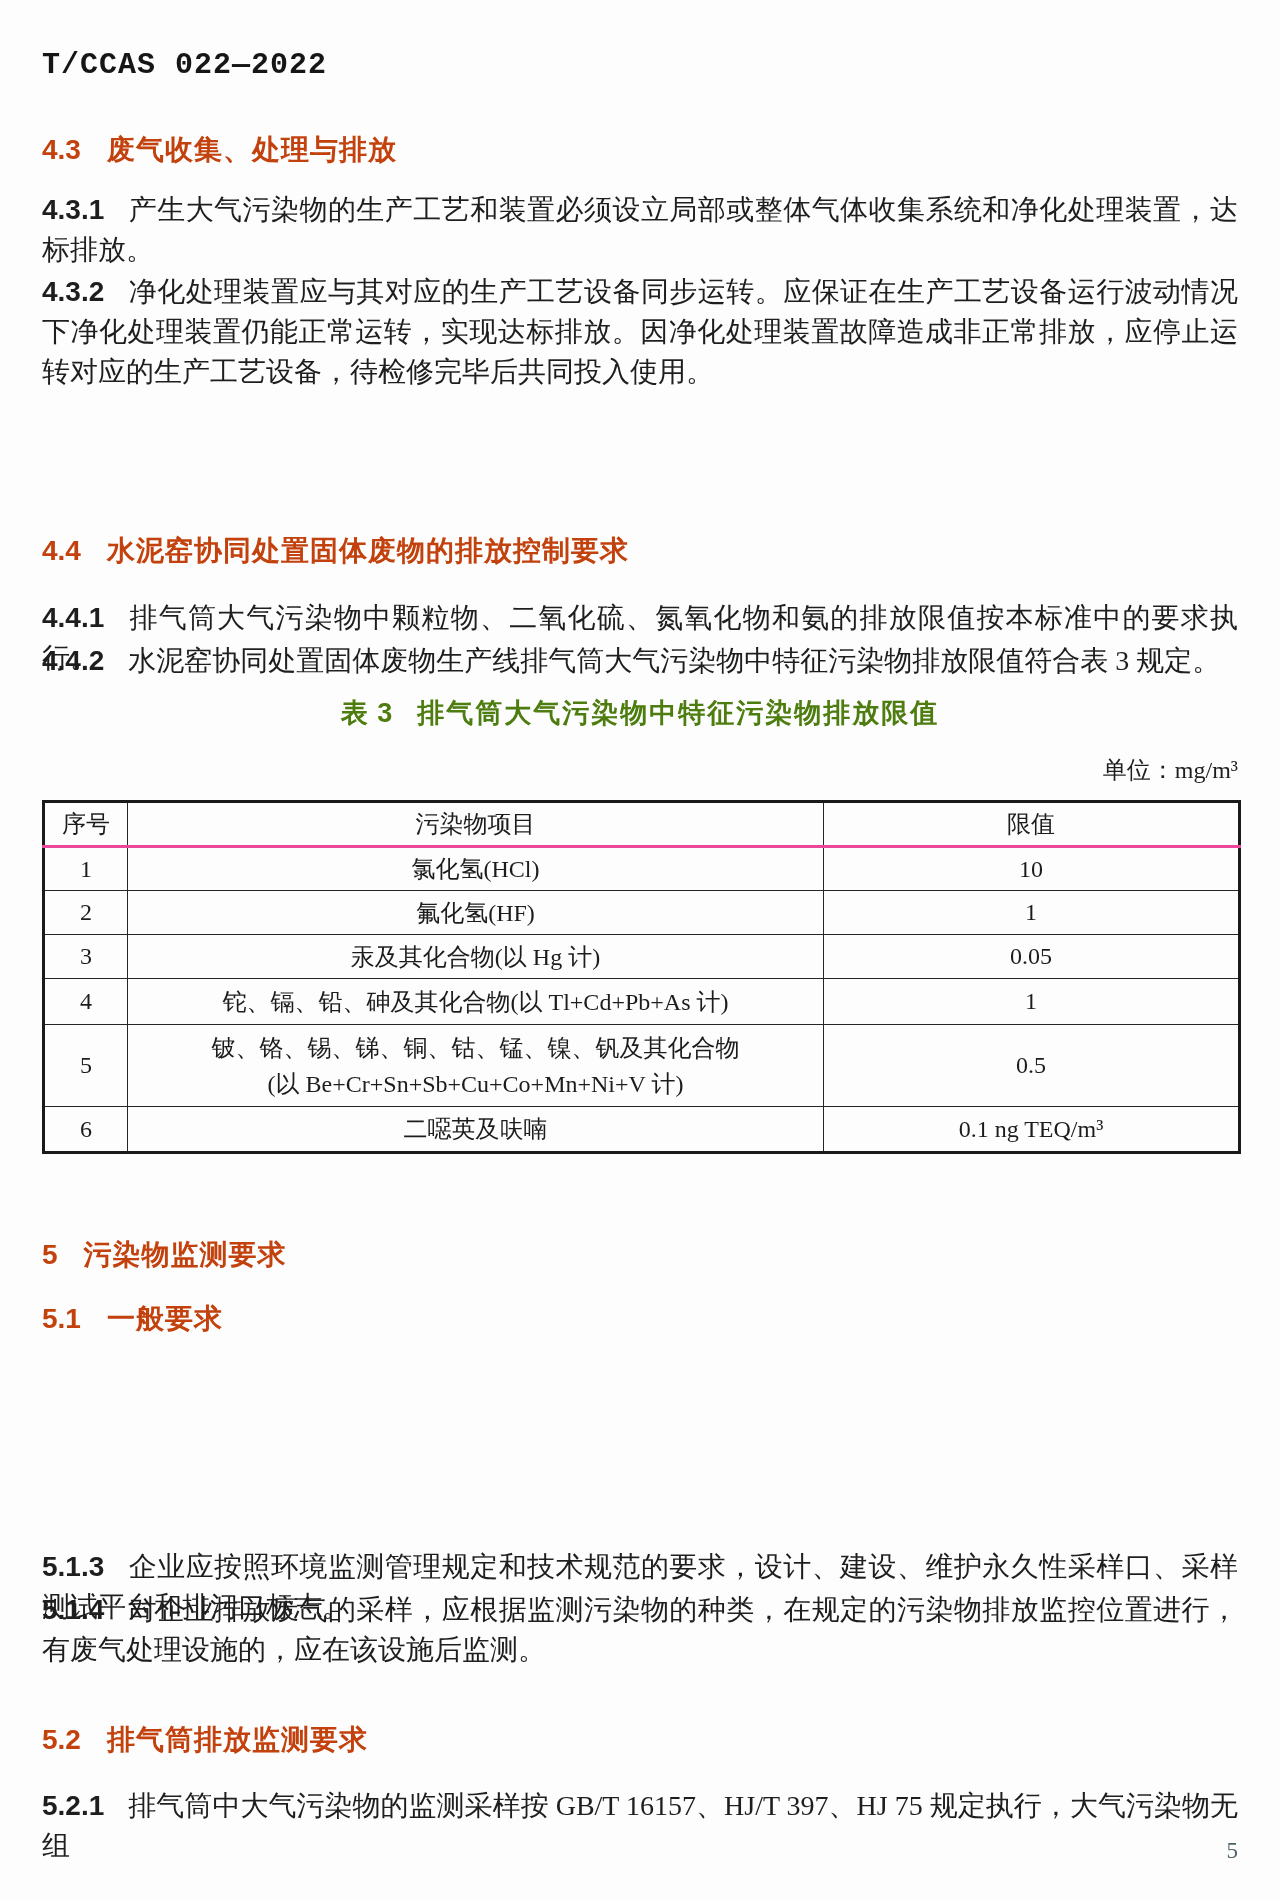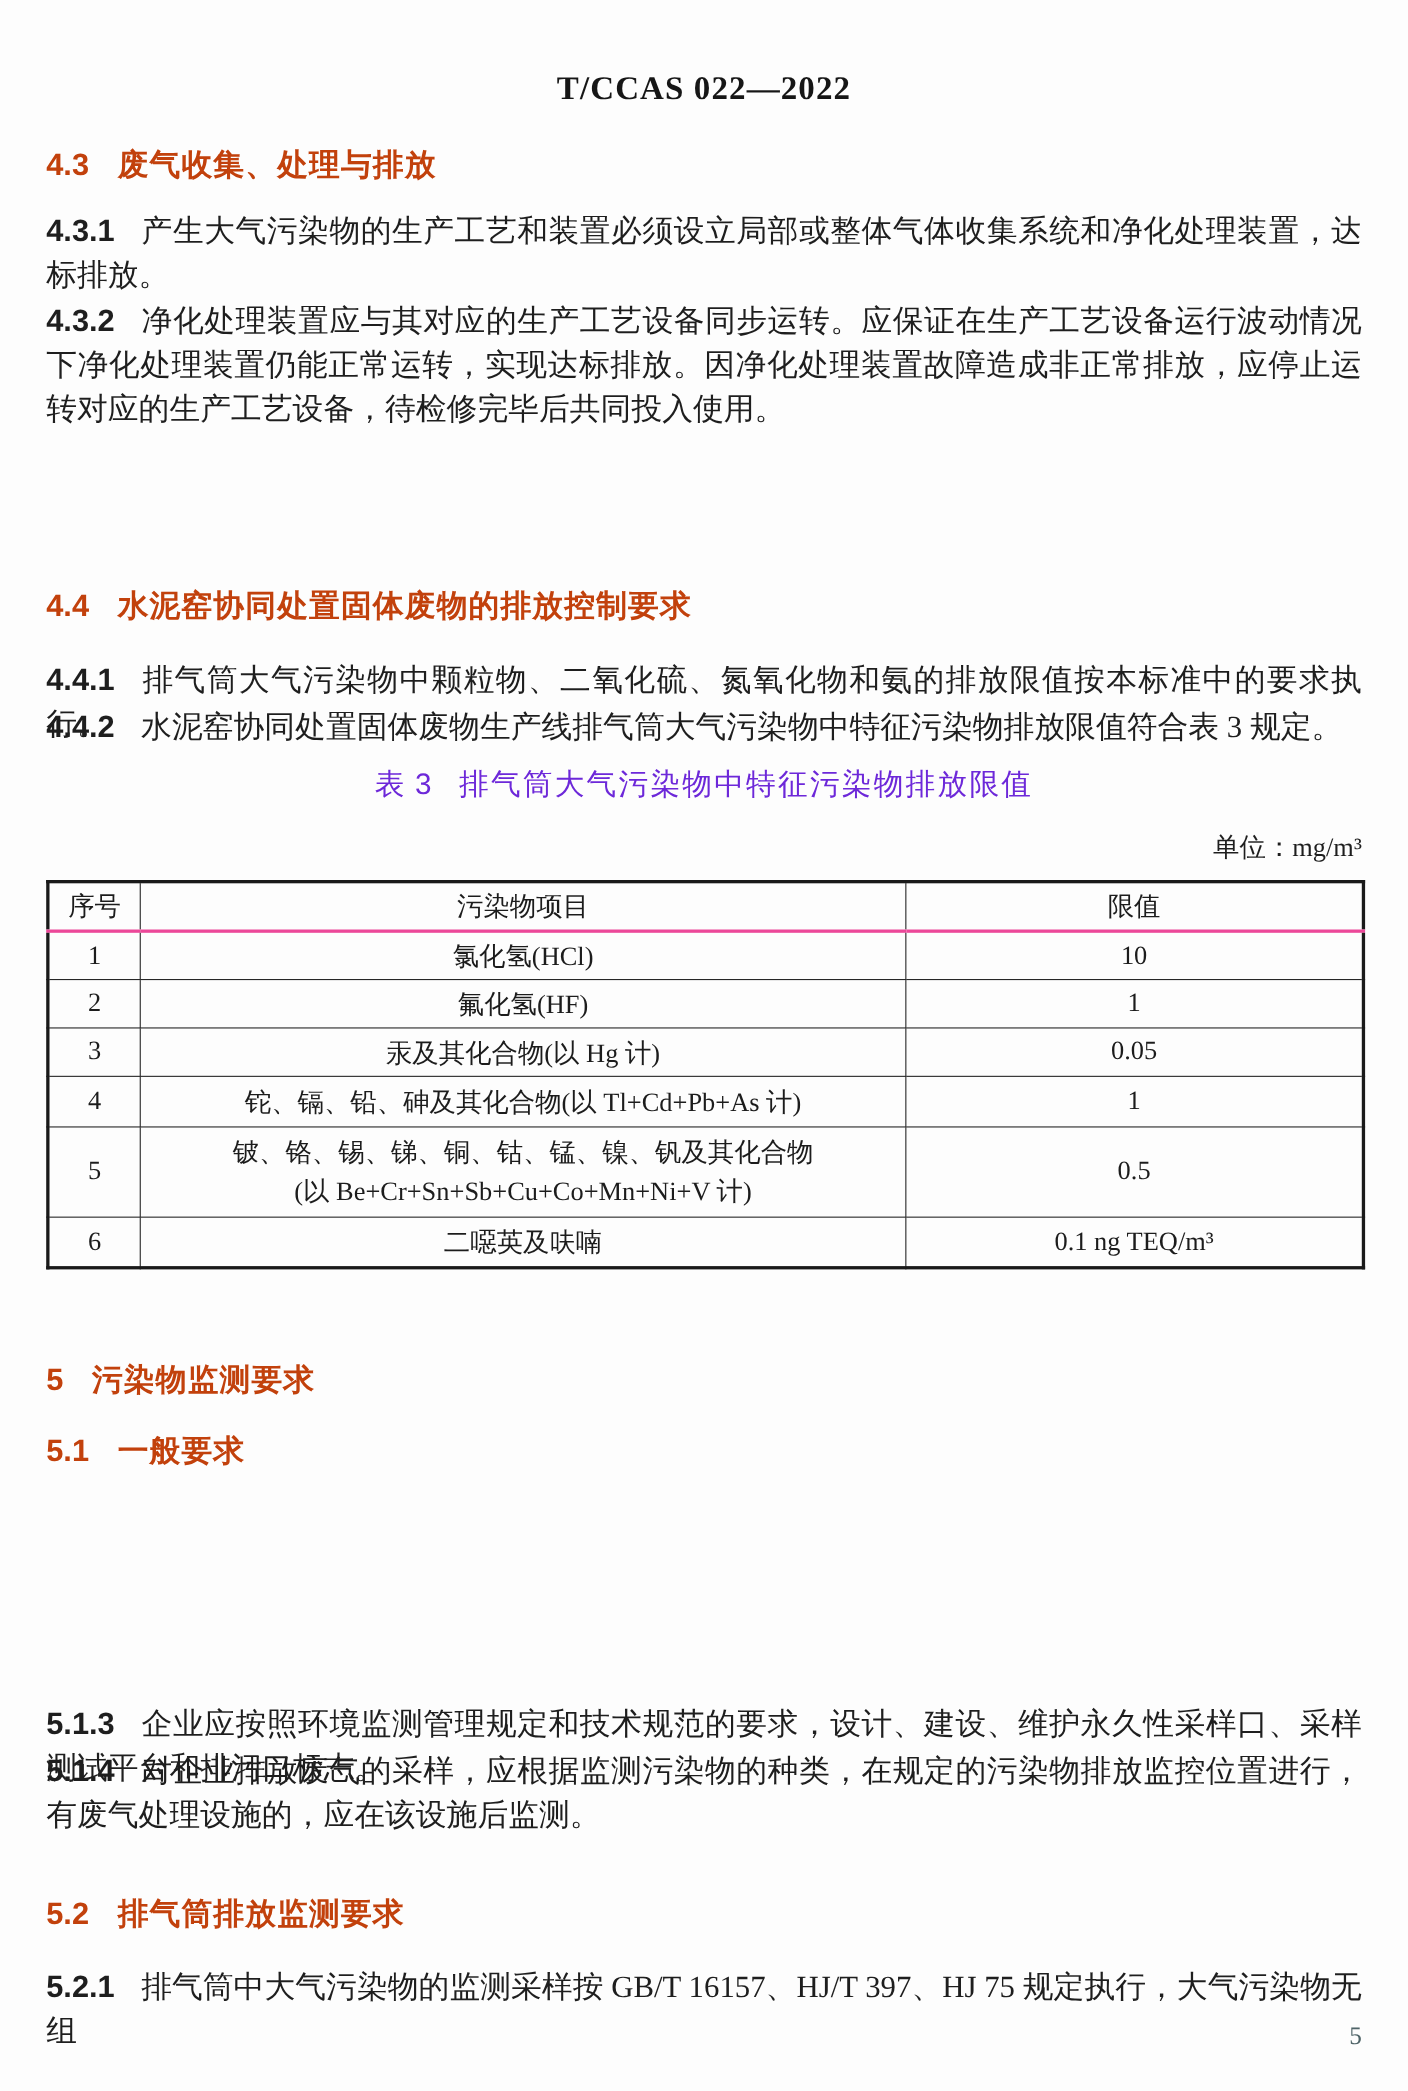--- a/index.html
+++ b/index.html
@@ -9,23 +9,23 @@
     margin:0 auto;
     background:#fdfdfd;
     color:#1e1e1e;
     font-family:"Liberation Serif","DejaVu Serif",serif;
     overflow:hidden;
   }
   .abs{position:absolute;left:42px;width:1196px;}
 
   
   .doc-code{
-    top:64px;
-    text-align:center;
-    font-family:Liberation Serif, serif;
+    top:48px;
+    text-align:left;
+    font-family:Liberation Mono, monospace;
     font-weight:700;
     font-size:30px;
     letter-spacing:1px;
     color:#161616;
   }
 
   
   .heading{
     font-family:"Liberation Sans","DejaVu Sans",sans-serif;
     font-weight:700;
@@ -50,24 +50,24 @@
     font-weight:700;
     margin-right:24px;
     letter-spacing:0;
   }
 
   
   .tbl-caption{
     top:695px;
     text-align:center;
     font-family:"Liberation Sans","DejaVu Sans",sans-serif;
-    font-weight:400;
+    font-weight:700;
     font-size:27px;
     letter-spacing:2px;
-    color:#6d28d9;
+    color:#4d7c0f;
   }
   .tbl-caption .cap-label{margin-right:24px;letter-spacing:1px;}
   .unit-note{
     top:754px;
     text-align:right;
     font-size:24px;
     color:#1e1e1e;
   }
   table.t3{
     position:absolute;left:42px;top:800px;

